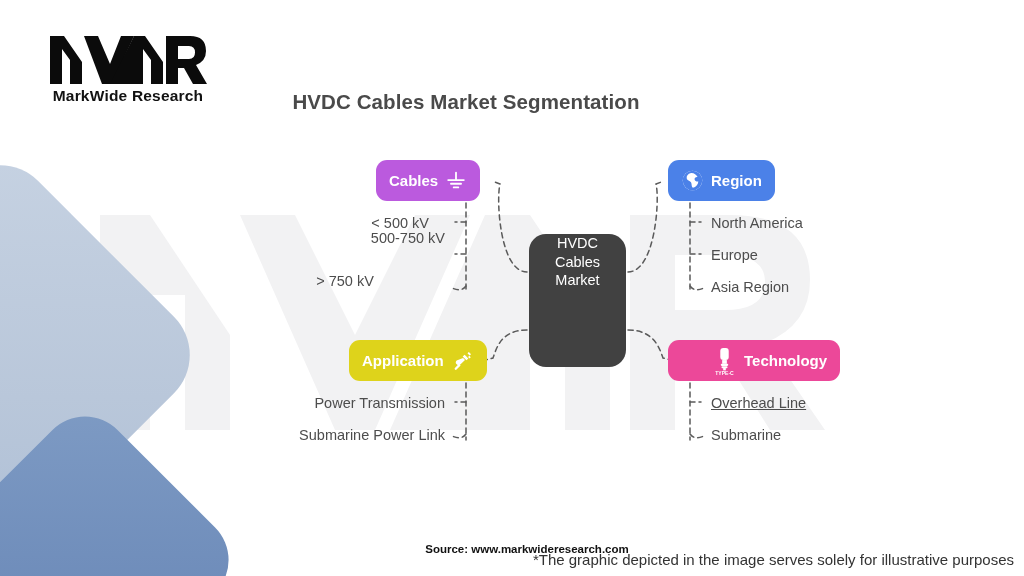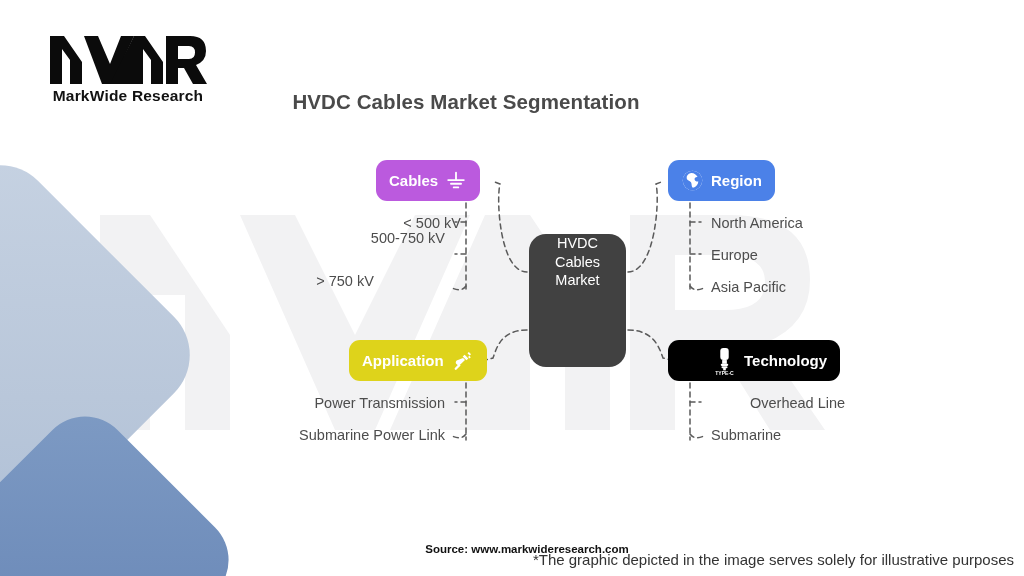--- a/index.html
+++ b/index.html
@@ -89,21 +89,21 @@
     font-size:15px;
     font-weight:bold;
     white-space:nowrap;
   }
   .badge .badge-label { color:#fff; }
   .badge .badge-icon { display:flex; align-items:center; justify-content:center; }
 
   #badge-voltage    { left:376px; top:160px; background:#bb5ade; }
   #badge-region     { left:668px; top:160px; background:#4b81e8; }
   #badge-application{ left:349px; top:340px; background:#ded31b; }
-  #badge-technology { left:668px; top:340px; background:#000000;padding-left:44px; }
+  #badge-technology { left:668px; top:340px; background:#ec4899;padding-left:44px; }
 
   .leaf {
     position:absolute;
     font-size:14.5px;
     color:#4d4d4d;
     white-space:nowrap;
   }
   .leaf.right-align { text-align:right; }
 
   
@@ -242,29 +242,29 @@
           <rect x="9" y="19" width="8" height="2.2" rx="1.1"></rect>
           <rect x="9.8" y="21.6" width="6.4" height="2" rx="1"></rect>
           <rect x="11.6" y="23.4" width="2.8" height="2.6"></rect>
         </g>
         <text x="13" y="31" text-anchor="middle" fill="#ffffff" font-family="Liberation Sans, sans-serif" font-size="5.4" font-weight="bold">TYPE-C</text>
       </svg>
     </span>
     <span class="badge-label">Technology</span>
   </div>
 
-  <div class="leaf right-align" style="left:261px; top:215px; width:200px;">&lt; 500 kV</div>
+  <div class="leaf right-align" style="left:229px; top:215px; width:200px;">&lt; 500 kV</div>
   <div class="leaf right-align" style="left:245px; top:230px; width:200px;">500-750 kV</div>
   <div class="leaf right-align" style="left:245px; top:273px; width:200px;text-align:center;">&gt; 750 kV</div>
 
   <div class="leaf" style="left:711px; top:215px;">North America</div>
   <div class="leaf" style="left:711px; top:247px;">Europe</div>
-  <div class="leaf" style="left:711px; top:279px;">Asia Pacific</div>
+  <div class="leaf" style="left:711px; top:279px;">Asia Region</div>
 
   <div class="leaf right-align" style="left:205px; top:395px; width:240px;">Power Transmission</div>
   <div class="leaf right-align" style="left:205px; top:427px; width:240px;">Submarine Power Link</div>
 
-  <div class="leaf" style="left:750px; top:395px;">Overhead Line</div>
+  <div class="leaf" style="left:711px; top:395px;text-decoration:underline;">Overhead Line</div>
   <div class="leaf" style="left:711px; top:427px;">Submarine</div>
 </div>
 
 <div id="source-note">Source: www.markwideresearch.com</div>
 <div id="disclaimer">*The graphic depicted in the image serves solely for illustrative purposes</div>
 
 </body></html>

